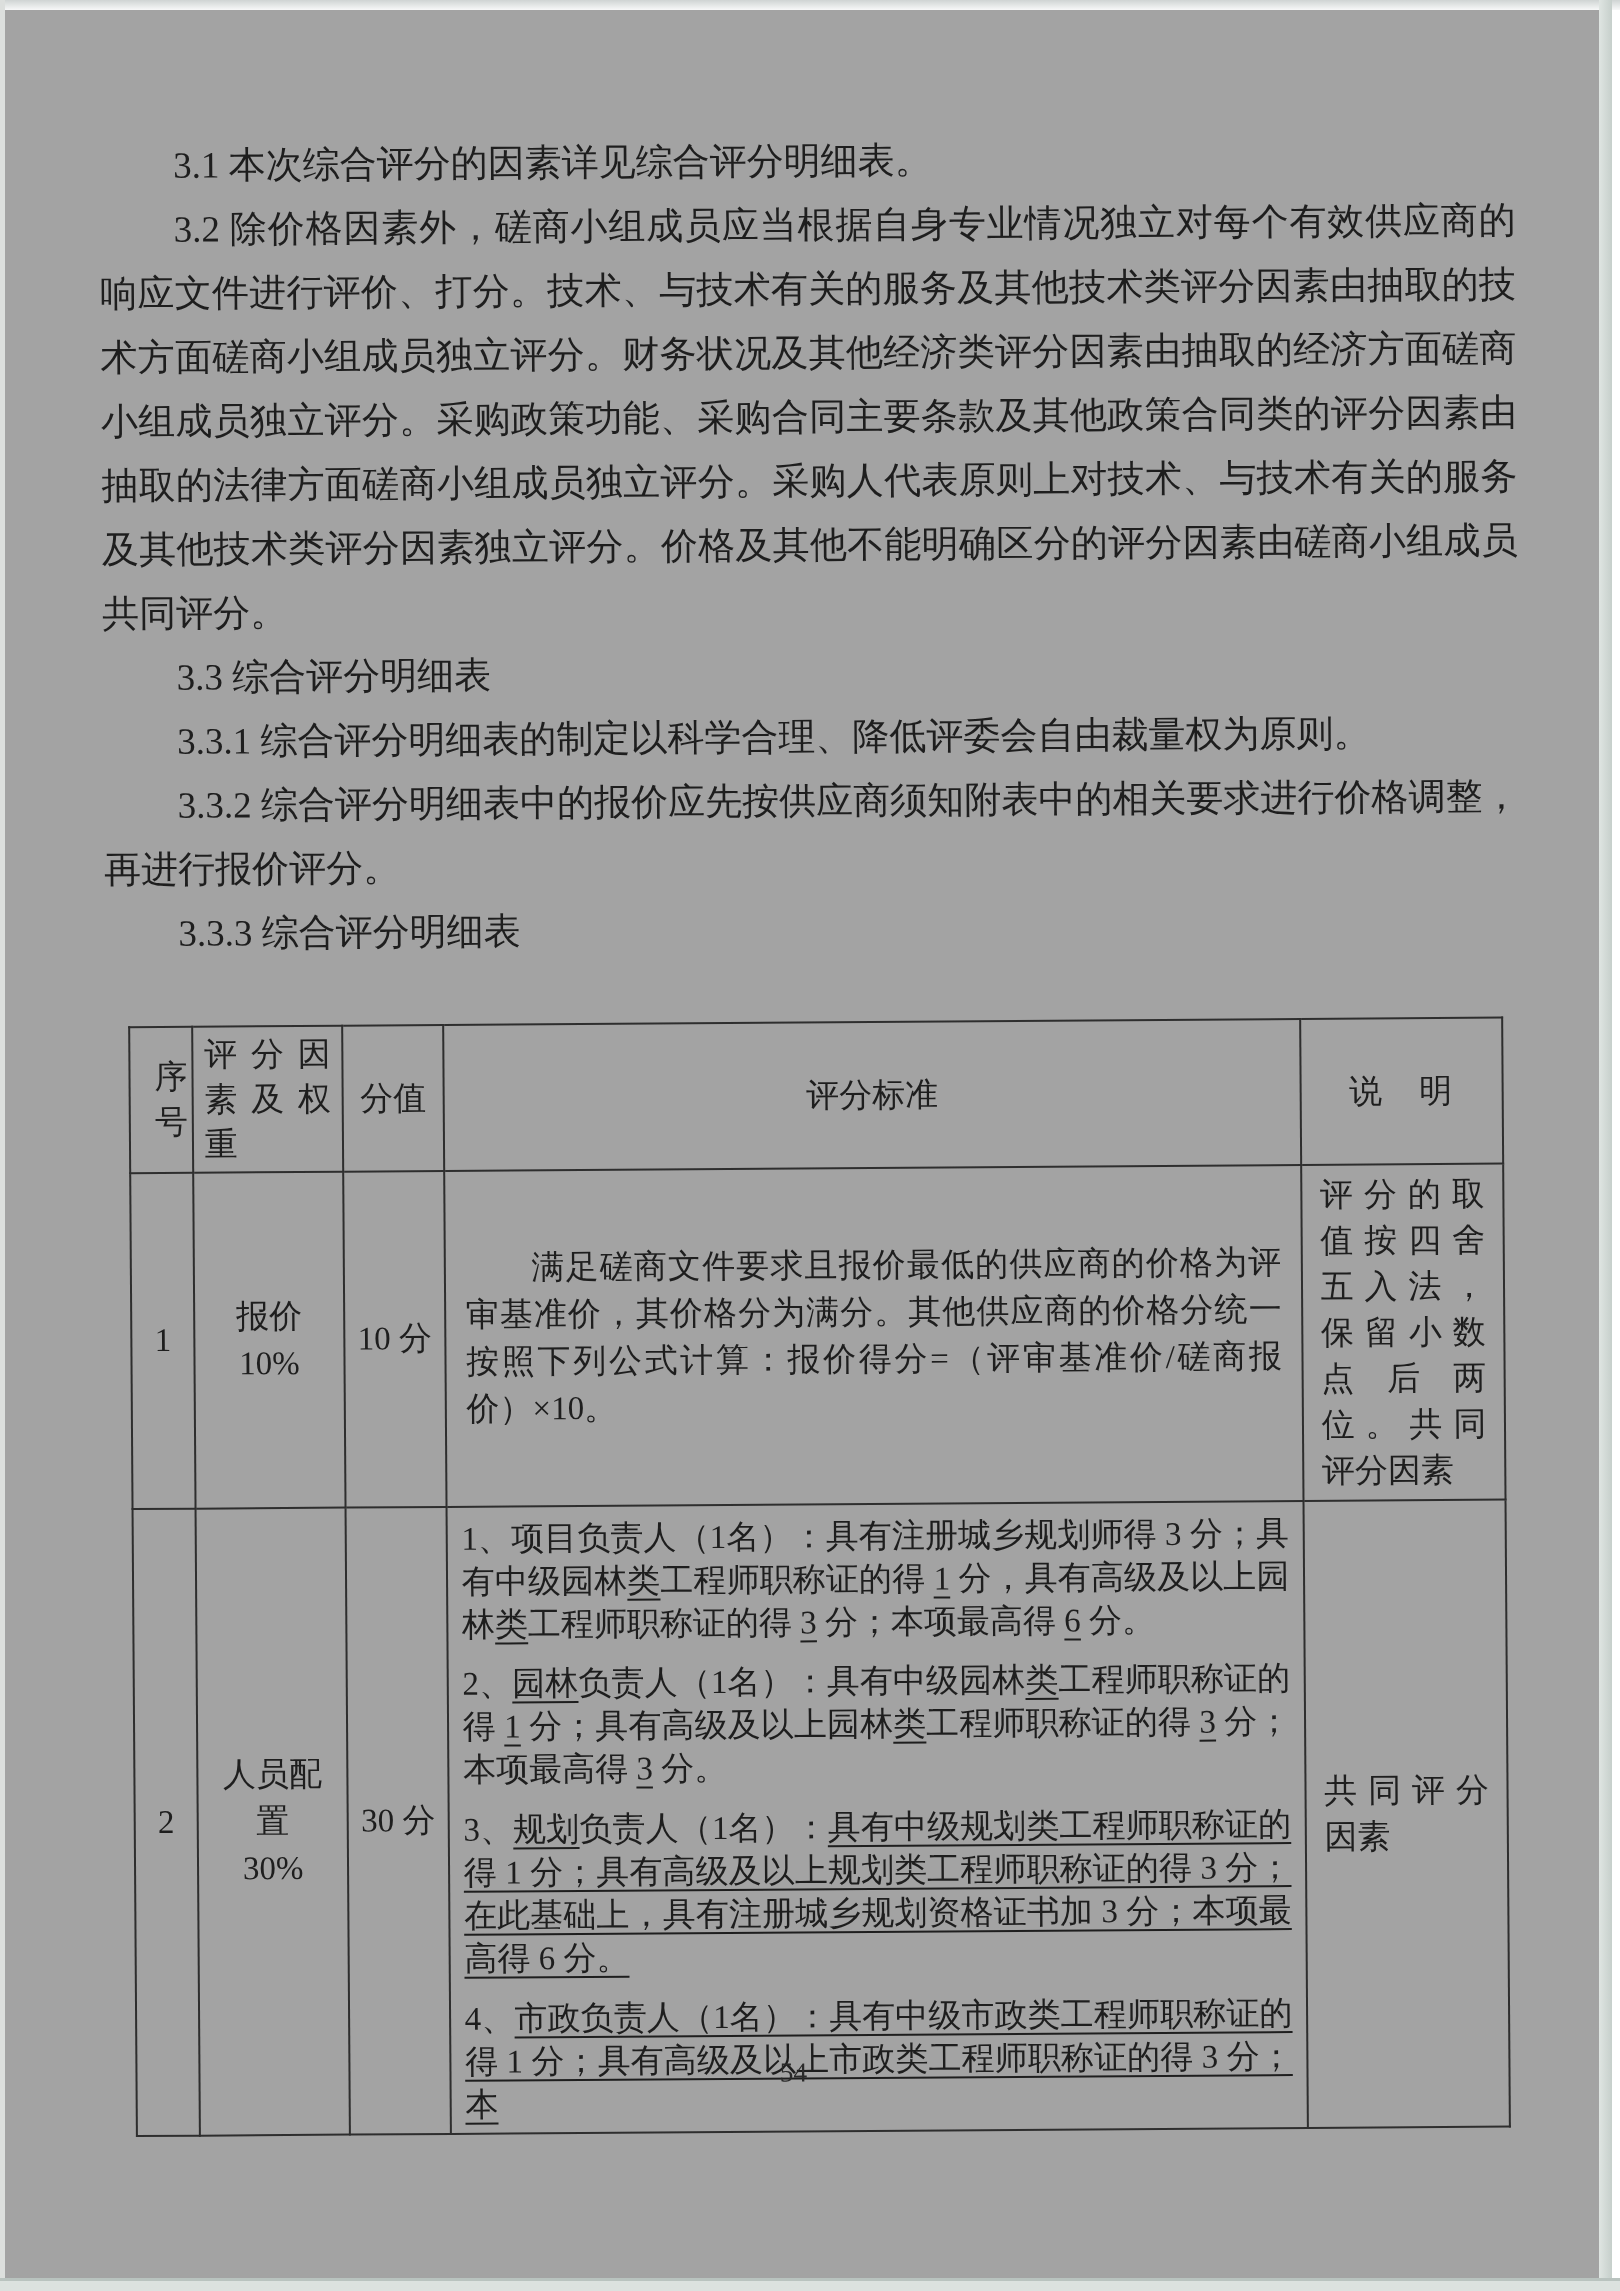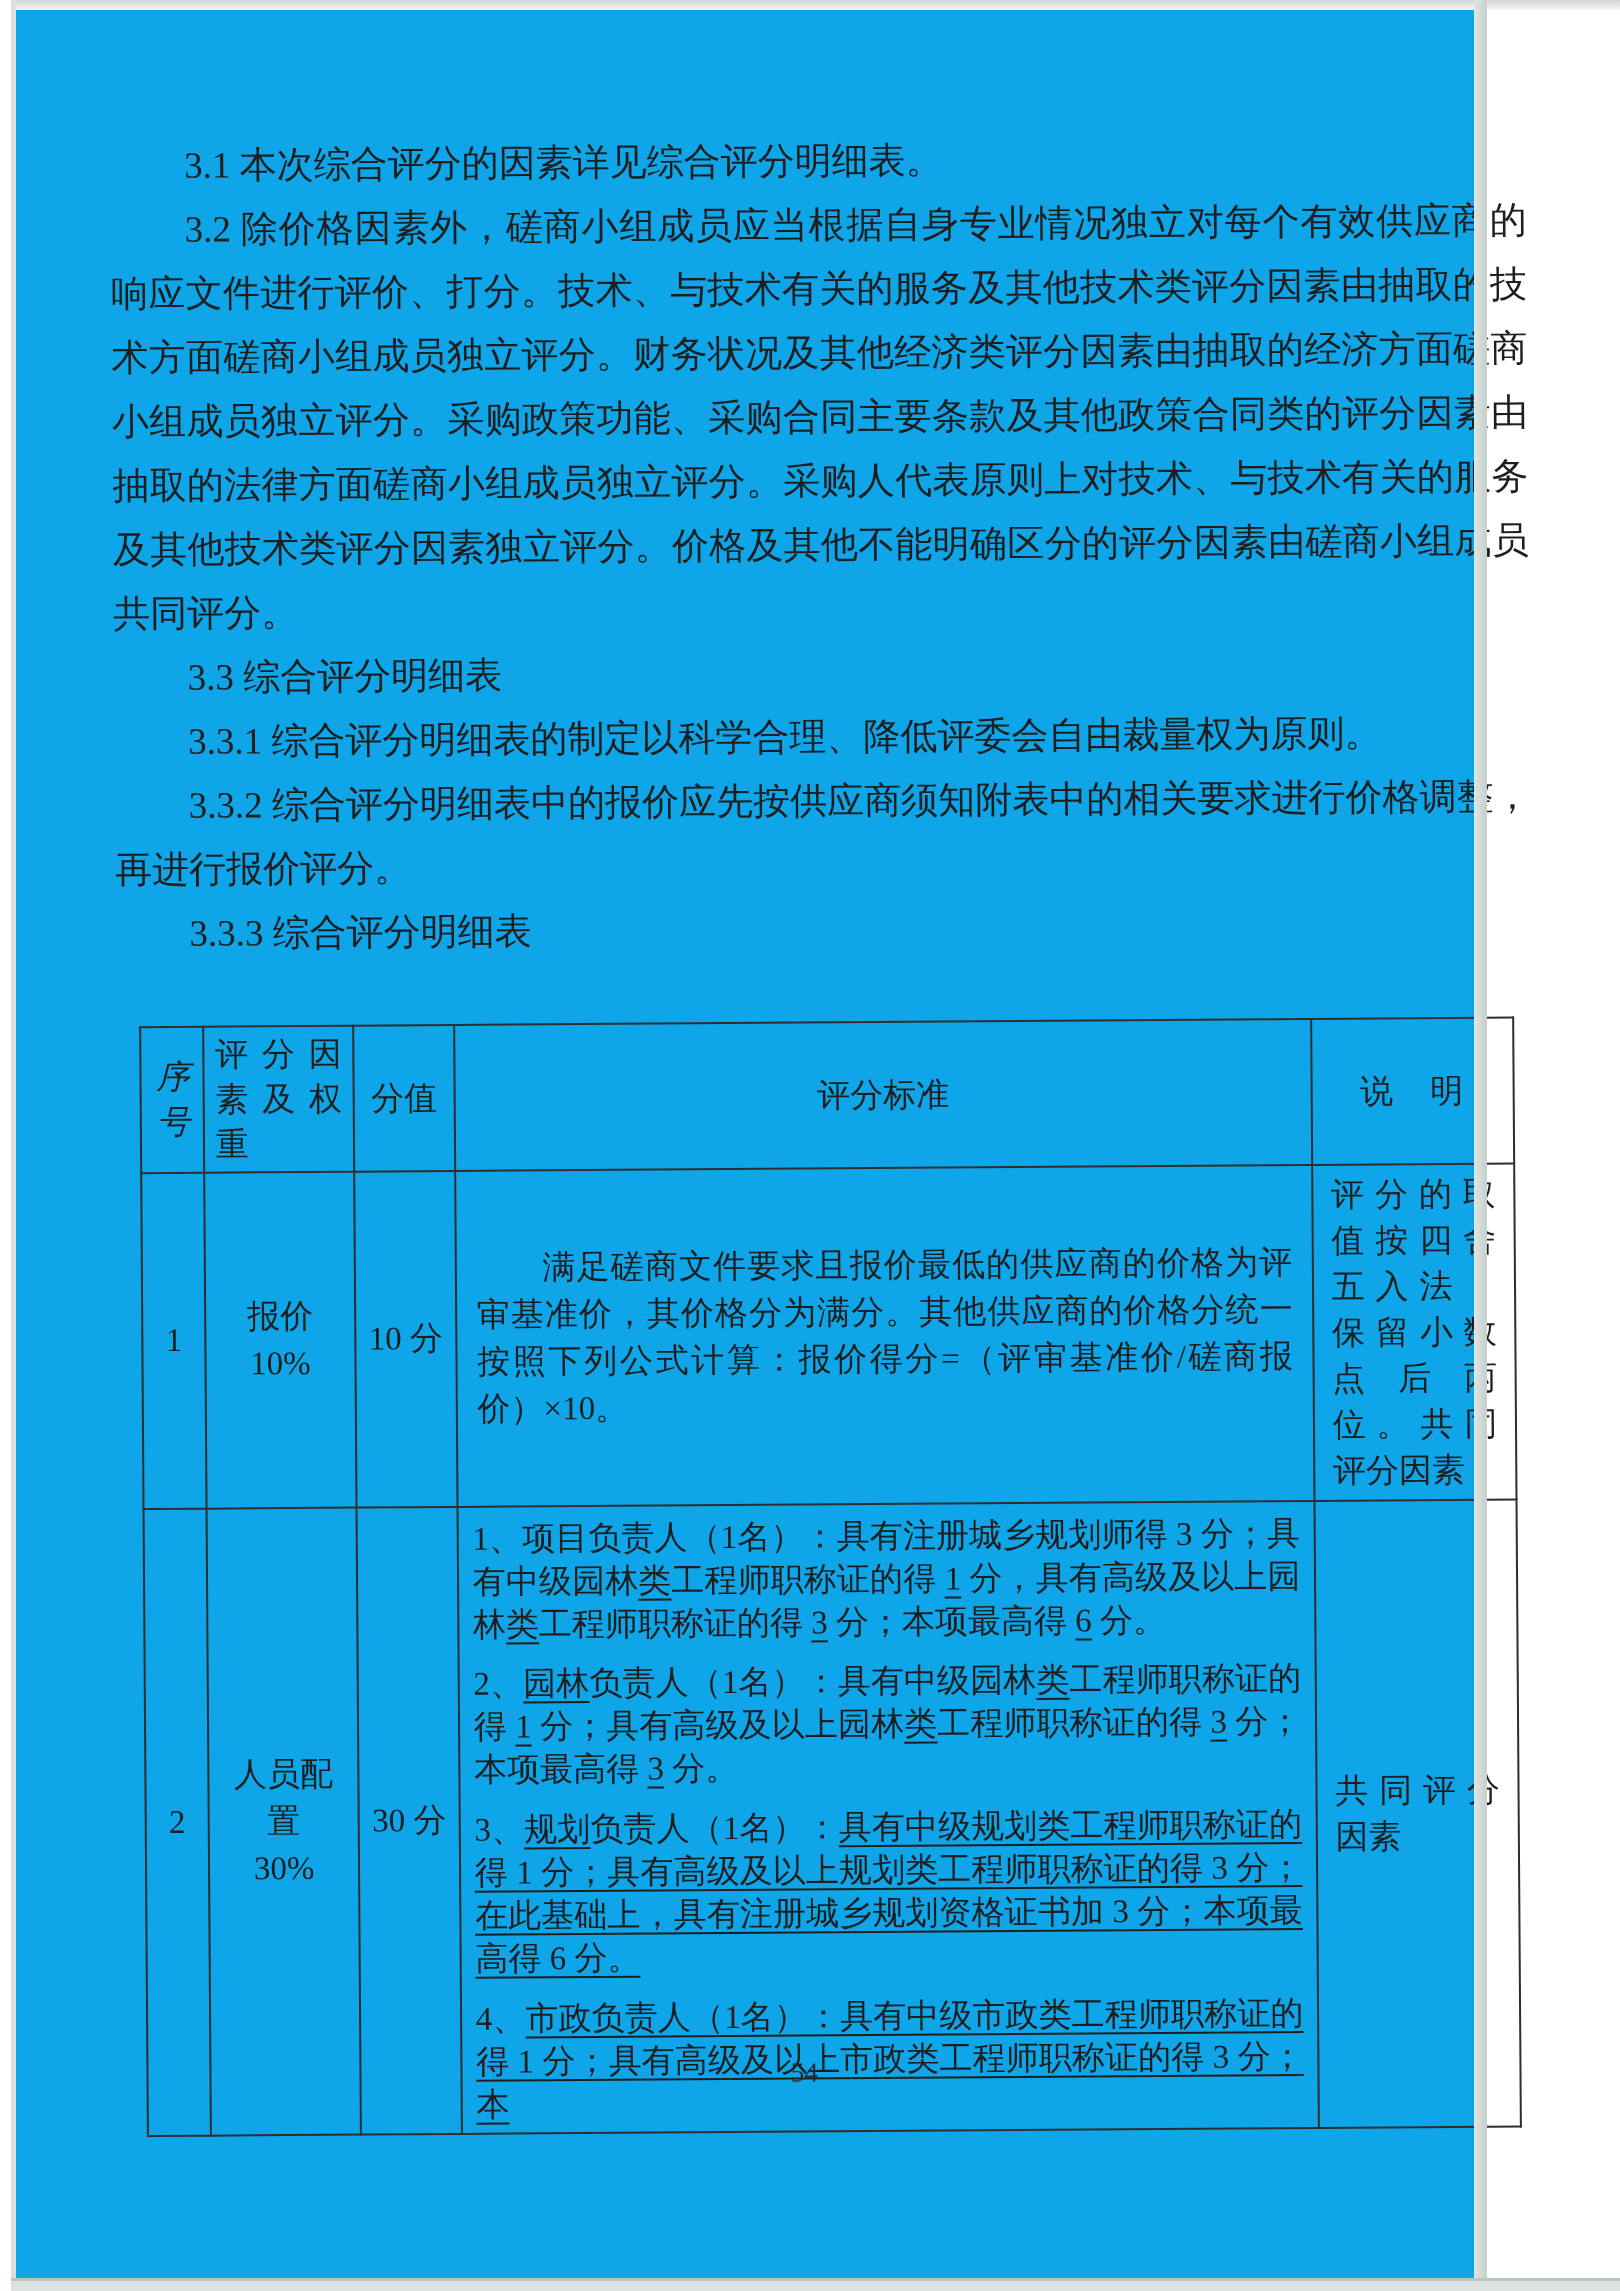--- a/index.html
+++ b/index.html
@@ -4,21 +4,21 @@
 <style>
   html,body{margin:0;padding:0;}
   body{
     width:1620px;height:2292px;
     background:#ffffff;
     font-family:"Liberation Serif","DejaVu Serif",serif;
     color:#1e1e1e;
     overflow:hidden;
     position:relative;
   }
-  .page{position:absolute;left:11px;top:0;width:1476px;height:2292px;background:#0ea5e9;}
+  .page{position:absolute;left:0;top:0;width:1612px;height:2292px;background:#a3a3a3;}
   .tilt{position:absolute;left:0;top:0;width:1620px;height:2292px;transform:rotate(-0.4deg);transform-origin:0 0;}
 
   
   .bodytext{position:absolute;left:98px;top:135px;width:1416px;}
   .para{
     margin:0;
     font-size:37px;
     line-height:64px;
     text-align:justify;
     text-indent:2em;
@@ -40,21 +40,21 @@
   }
   .hrow th{height:144px;}
   .c-no{width:63px;text-align:center;}
   .c-factor{width:150px;}
   .c-score{width:101px;text-align:center;}
   .c-crit{width:857px;}
   .c-note{width:202px;}
   .hdr-factor{display:block;padding:0 10.8px;text-align:justify;line-height:45px;}
   .hdr-crit{text-align:center;}
   .hdr-note{text-align:center;letter-spacing:2px;}
-  .hdr-no{display:block;padding:0 15px;text-align:center;line-height:45px;font-style:italic;}
+  .hdr-no{display:block;padding:0 24px;text-align:center;line-height:45px;}
 
   .r1 td{height:294px;}
   .r2 td{height:570px;}
 
   .factor-box{text-align:center;line-height:47px;}
   .factor-box div{padding:0 10.8px;}
 
   .crit1{
     display:block;
     padding:0 19.6px;

